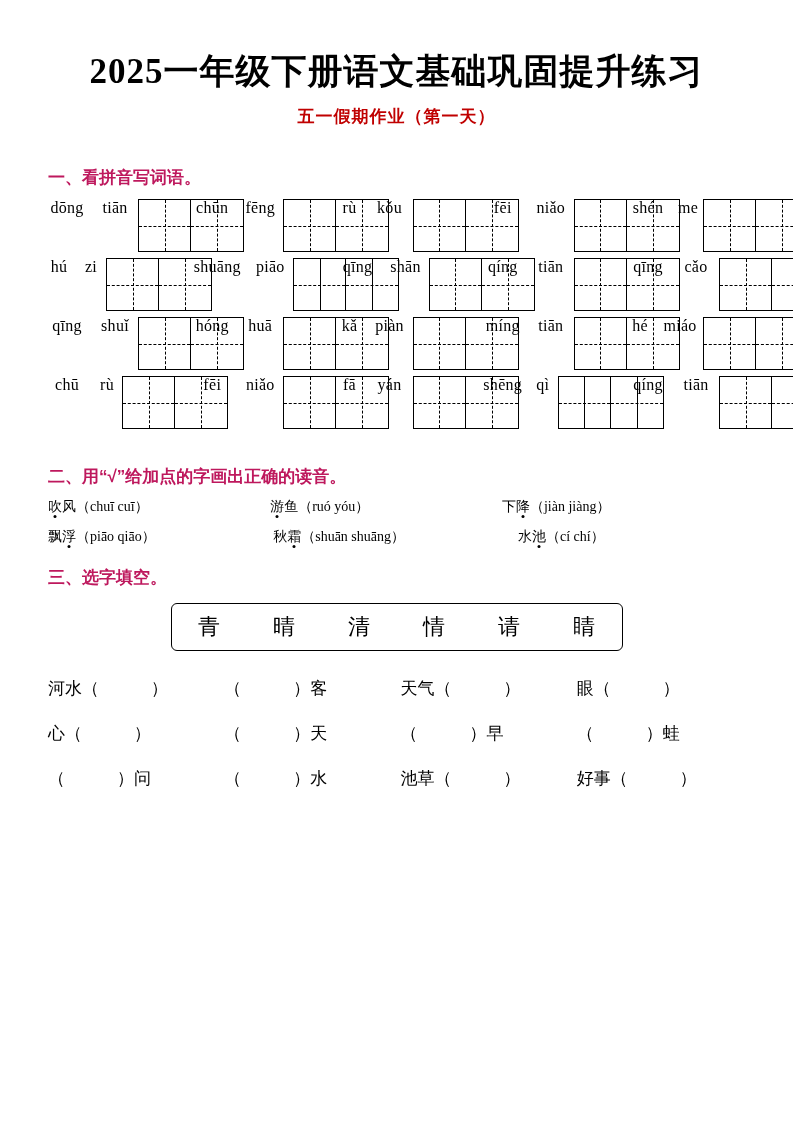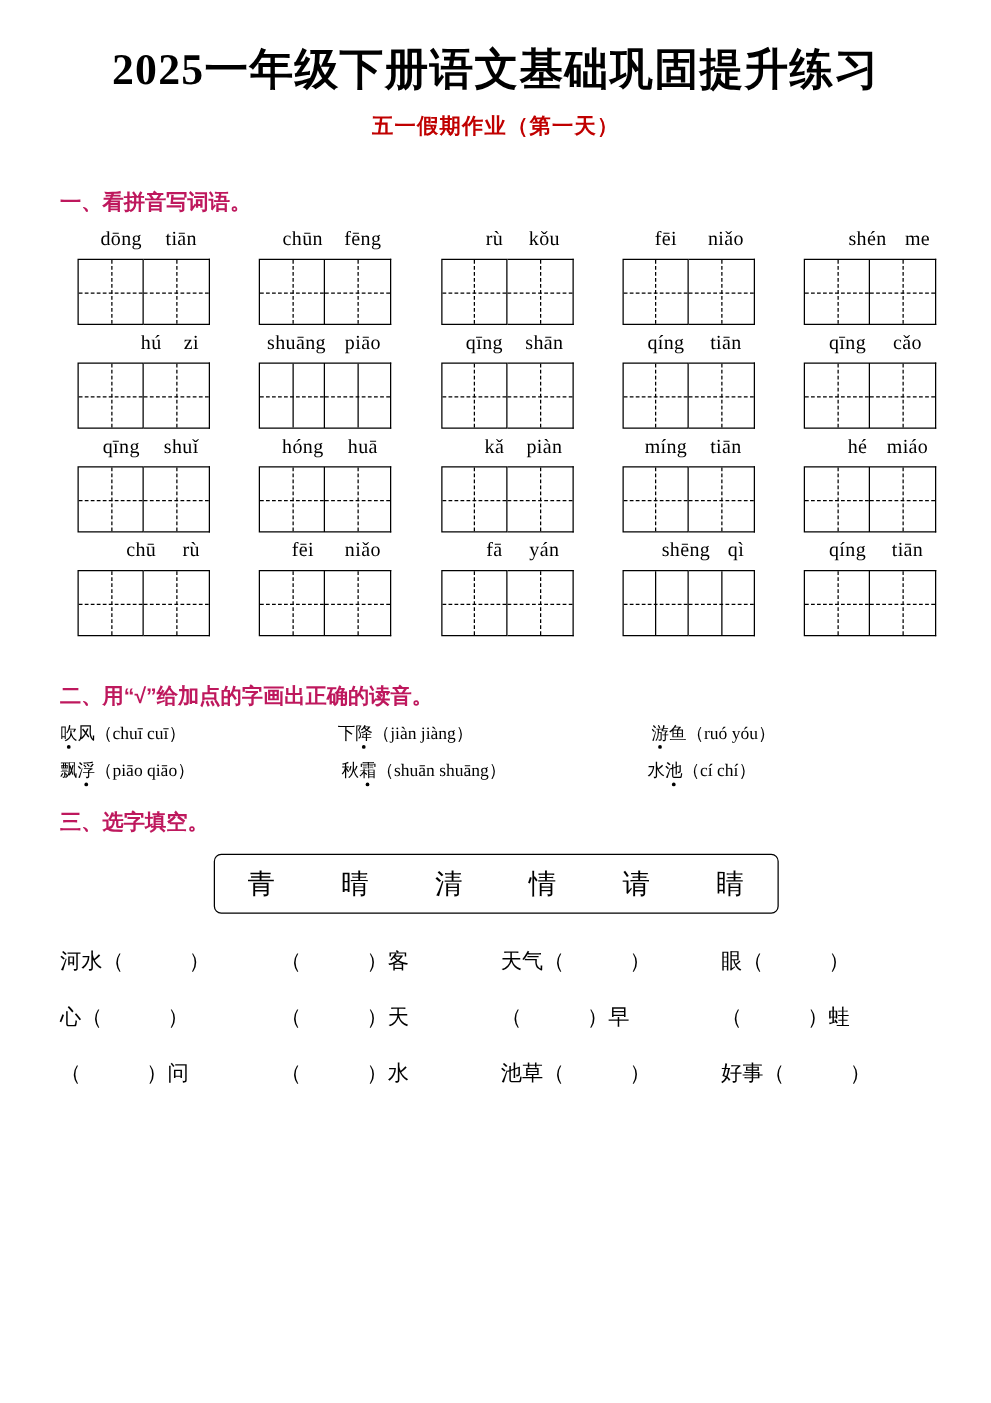--- a/index.html
+++ b/index.html
@@ -21,21 +21,21 @@
     height: 1122px;
     box-sizing: border-box;
     padding: 0 40px;
   }
   .title-main {
     text-align: center;
     font-family: "Liberation Serif", serif;
     font-weight: bold;
     font-size: 35px;
     letter-spacing: 1px;
-    margin-top: 32px;
+    margin-top: 48px;
     color: #000;
   }
   .title-sub {
     text-align: center;
     font-family: "Liberation Serif", serif;
     font-weight: bold;
     font-size: 17px;
     color: #c00000;
     margin-top: 10px;
     letter-spacing: 1px;
@@ -54,22 +54,22 @@
     flex-direction: column;
     gap: 6px;
   }
   .pinyin-row {
     display: flex;
     justify-content: space-between;
     padding: 0 4px;
   }
   .word-cell {
     display: flex;
-    flex-direction: column;
-    align-items: flex-end;
+    flex-direction: row;
+    align-items: flex-start;
     width: 124px;
   }
   .pinyin-line {
     display: flex;
     justify-content: center;
     align-items: baseline;
     gap: 2px;
     height: 24px;
     font-family: "Liberation Serif", serif;
     font-size: 16px;
@@ -392,22 +392,22 @@
           </div>
         </div>
       </div>
   </div>
 
   <div class="sec2">
     <div class="section-heading">二、用“√”给加点的字画出正确的读音。</div>
     <div class="reading-list" id="reading-list">
         <div class="reading-row">
           <div class="reading-item" style="width: 230px;"><span class="dotword">吹</span><span>风</span><span>（chuī cuī）</span></div>
+          <div class="reading-item" style="width: 240px;"><span class="dotword">游</span><span>鱼</span><span>（ruó yóu）</span></div>
           <div class="reading-item" style="width: 260px;"><span>下</span><span class="dotword">降</span><span>（jiàn jiàng）</span></div>
-          <div class="reading-item" style="width: 240px;"><span class="dotword">游</span><span>鱼</span><span>（ruó yóu）</span></div>
         </div>
         <div class="reading-row">
           <div class="reading-item" style="width: 230px;"><span>飘</span><span class="dotword">浮</span><span>（piāo qiāo）</span></div>
           <div class="reading-item" style="width: 250px;"><span>秋</span><span class="dotword">霜</span><span>（shuān shuāng）</span></div>
           <div class="reading-item" style="width: 240px;"><span>水</span><span class="dotword">池</span><span>（cí chí）</span></div>
         </div>
       </div>
   </div>
 
   <div class="sec3">

